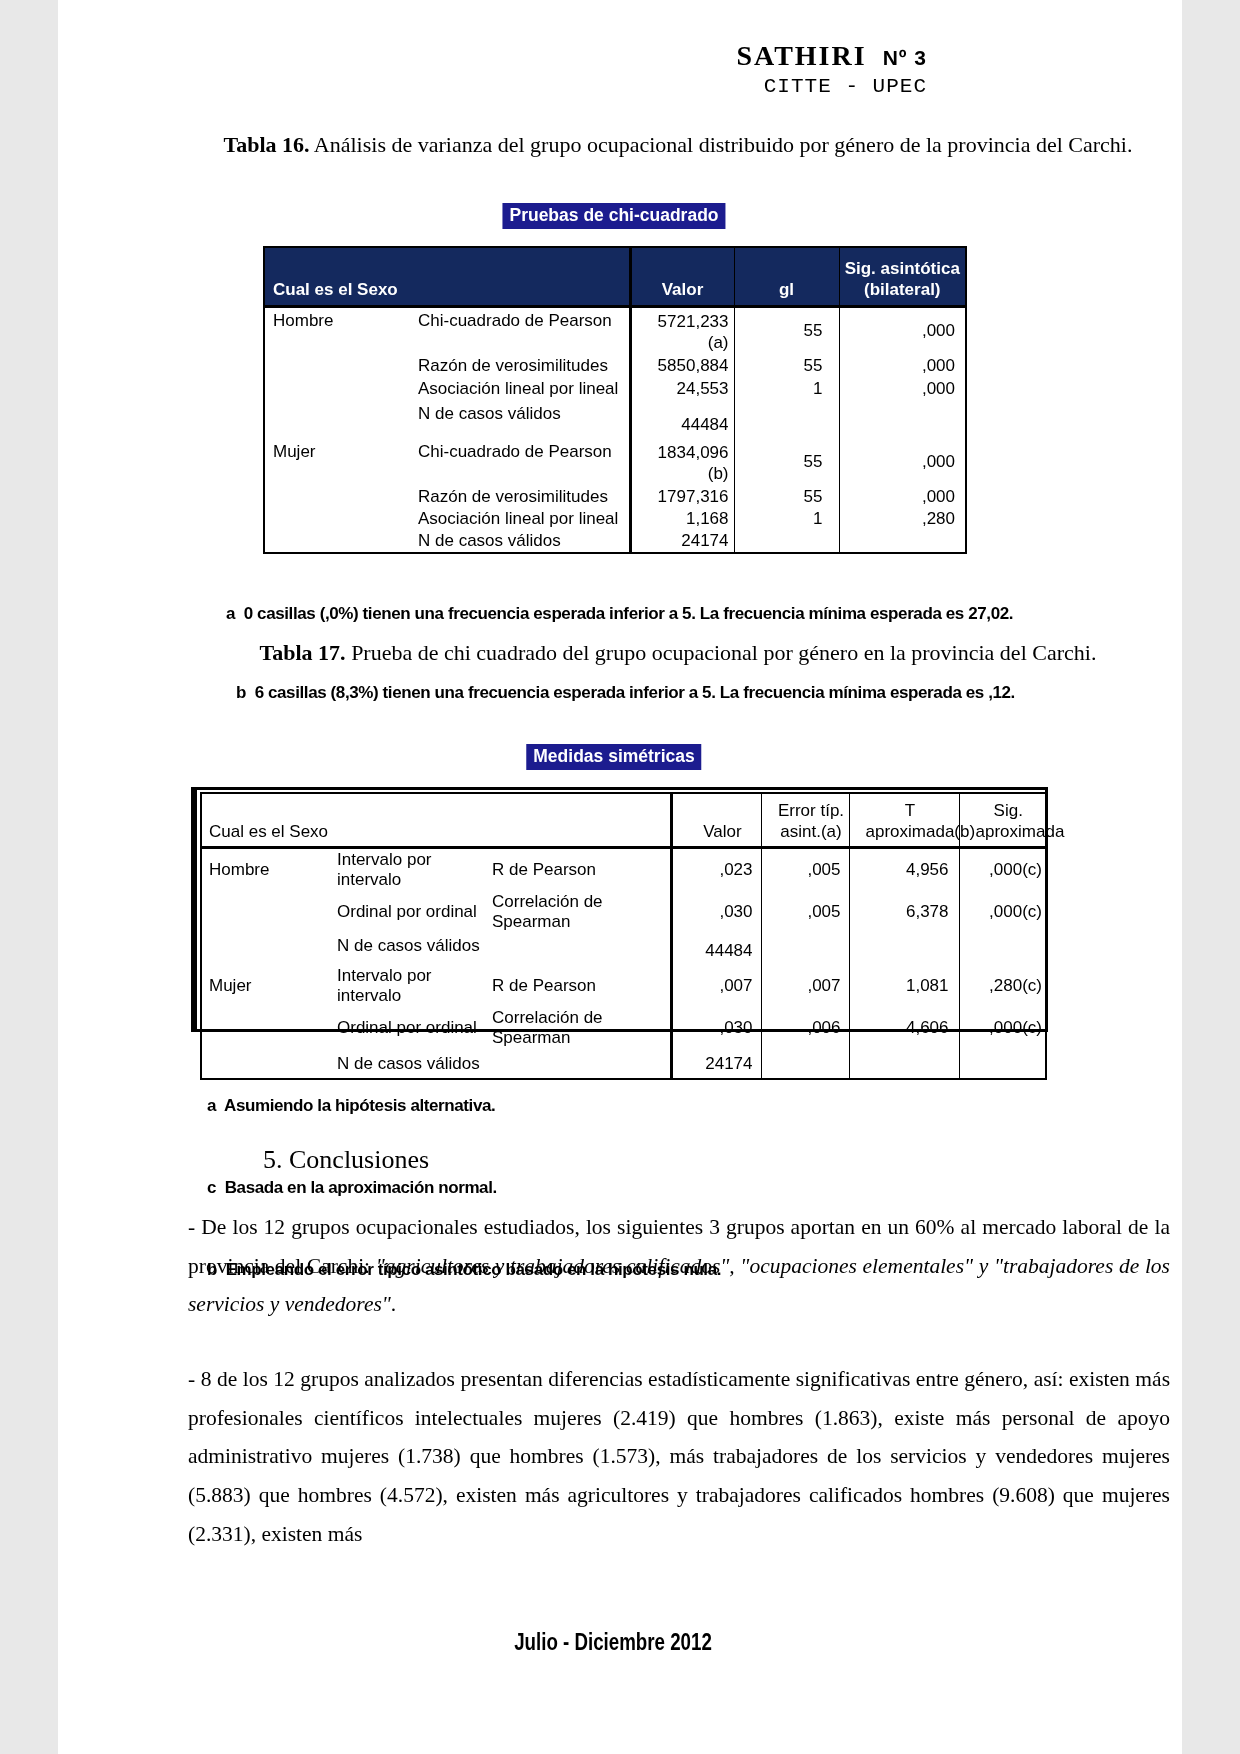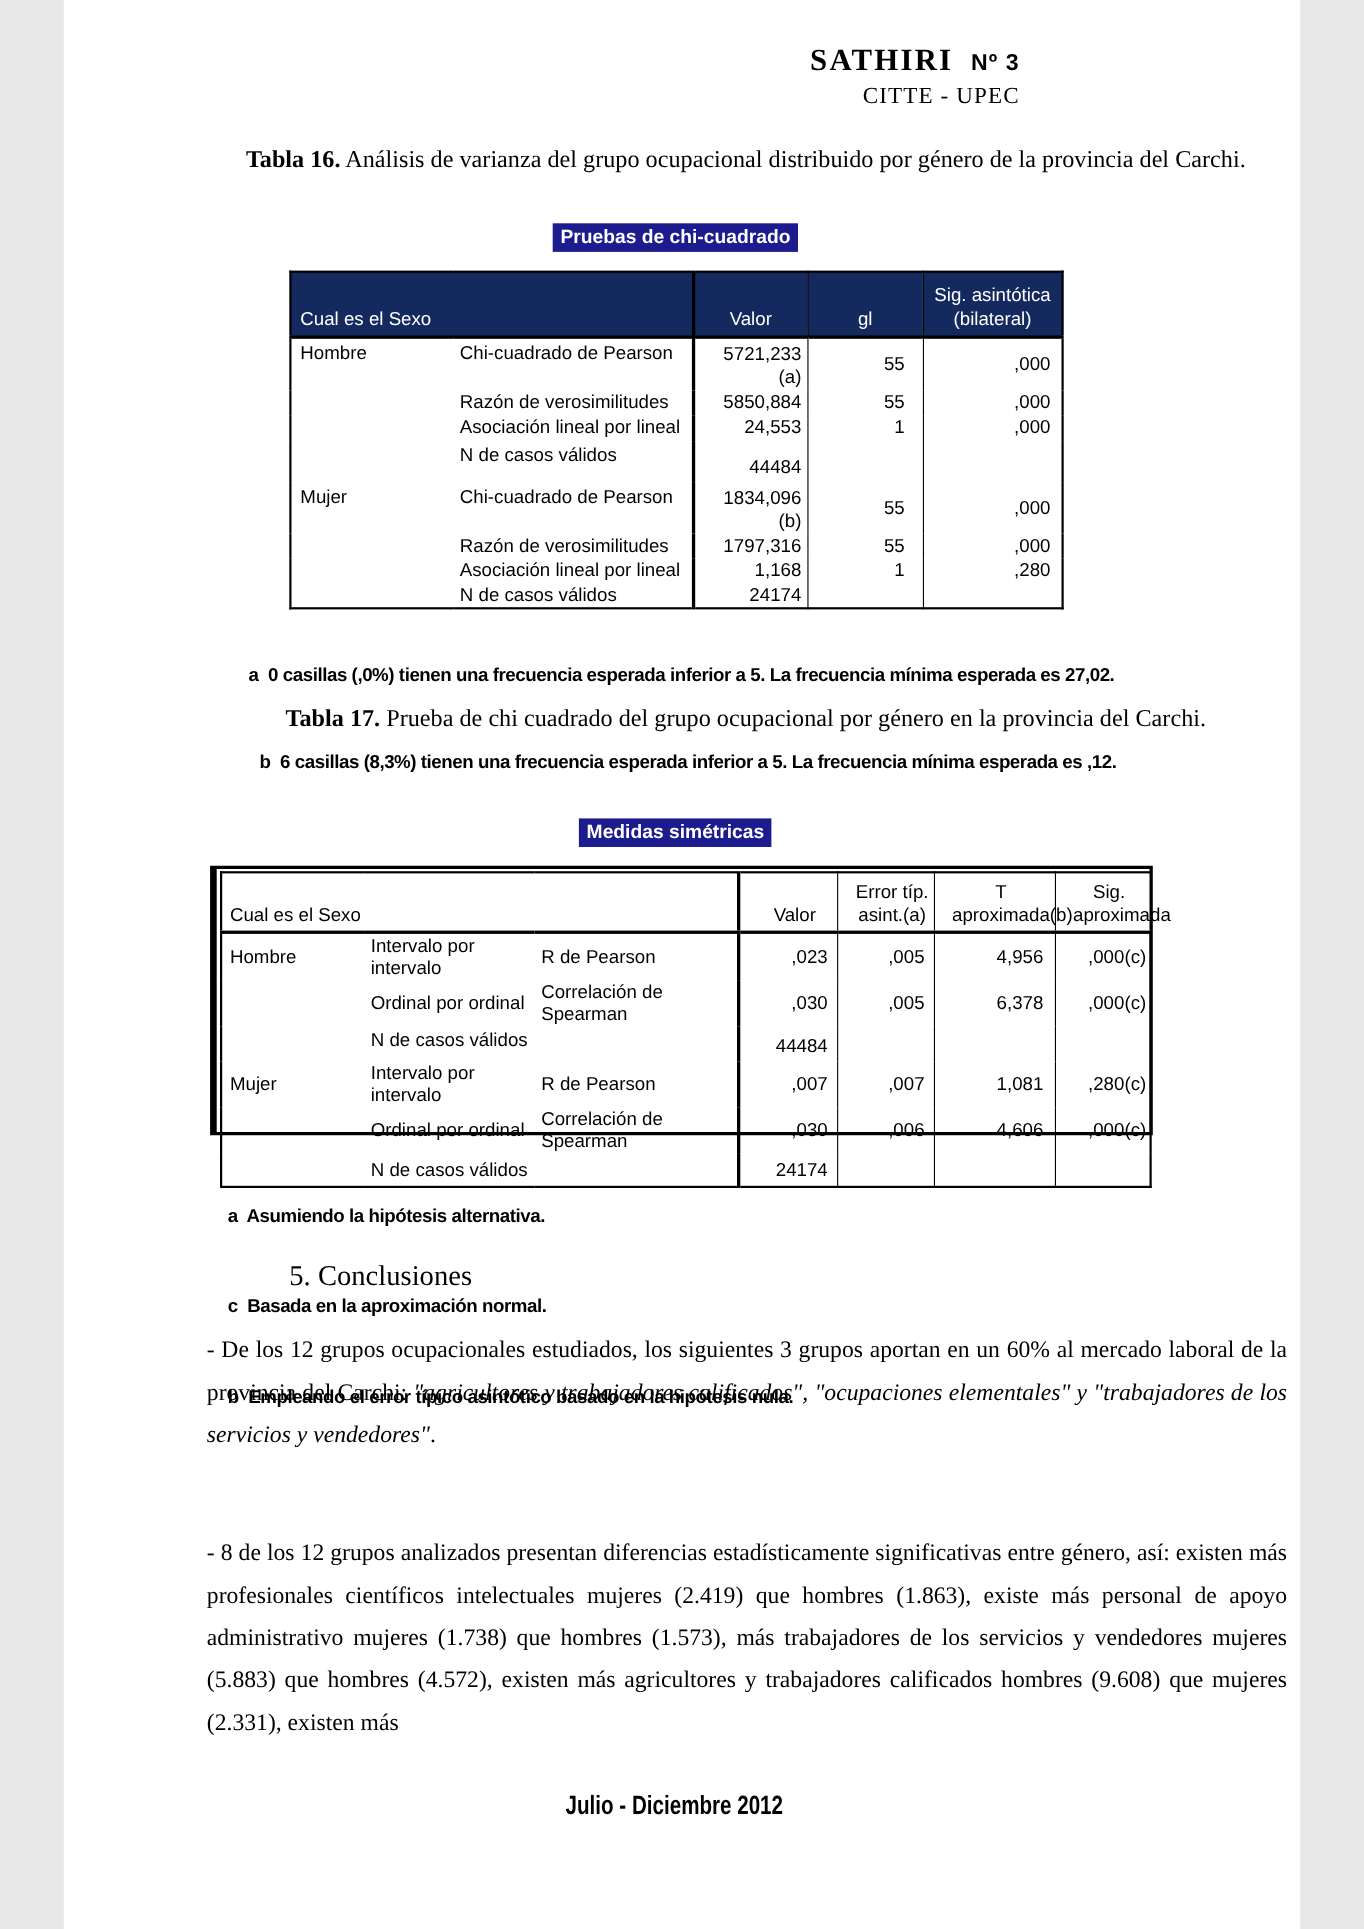--- a/index.html
+++ b/index.html
@@ -9,21 +9,21 @@
   html,body{margin:0;padding:0;background:#e8e8e8;}
   .page{
     position:relative;width:1124px;height:1754px;background:#ffffff;
     margin:0 auto;overflow:hidden;
     font-family:"Liberation Sans",sans-serif;color:#000;
   }
   
   .jheader{position:absolute;top:40px;right:255px;text-align:right;}
   .jname{font-family:"Liberation Serif",serif;font-weight:900;font-size:28px;letter-spacing:2px;}
   .jissue{font-family:"Liberation Sans",sans-serif;font-weight:bold;font-size:21px;margin-left:16px;letter-spacing:1px;}
-  .jorg{font-family:Liberation Serif, serif;font-size:21px;margin-top:3px;letter-spacing:1px;}
+  .jorg{font-family:Liberation Mono, monospace;font-size:21px;margin-top:3px;letter-spacing:1px;}
   
   .caption{
     position:absolute;left:145px;width:950px;text-align:center;
     font-family:"Liberation Serif",serif;font-size:22px;line-height:1.55;
   }
   .caption .cap-label{font-weight:bold;}
   .cap16{top:128px;}
   .cap17{top:636px;}
   
   .boxtitle{
@@ -33,21 +33,21 @@
   }
   .bt16{top:203px;}
   .bt17{top:744px;}
   
   table{border-collapse:collapse;table-layout:fixed;}
   .t16{
     position:absolute;left:205px;top:246px;width:702px;
     border:2px solid #000;font-size:17px;
   }
   .t16 thead th{
-    background:var(--navy-header);color:#fff;font-weight:normal;
+    background:var(--navy-header);color:#fff;font-weight:bold;
     vertical-align:bottom;height:52px;padding:0 4px 5px 4px;
     border-bottom:3px solid #000;
   }
   .t16 .h-sexo{text-align:left;padding-left:8px;border-right:3px solid #000;}
   .t16 .h-val{text-align:center;border-right:1px solid #000;}
   .t16 .h-gl{text-align:center;border-right:1px solid #000;}
   .t16 .h-sig{text-align:center;line-height:1.25;}
   .t16 td{padding:1px 6px;vertical-align:middle;}
   .t16 .c-group{padding-left:8px;}
   .t16 .c-test{border-right:3px solid #000;}
@@ -88,21 +88,21 @@
   .concl-heading{
     position:absolute;left:205px;top:1145px;
     font-family:"Liberation Serif",serif;font-weight:normal;font-size:26px;
   }
   .bodypar{
     position:absolute;left:130px;width:982px;
     font-family:"Liberation Serif",serif;font-size:21.5px;line-height:1.8;
     text-align:justify;
   }
   .p1{top:1208px;}
-  .p2{top:1392px;}
+  .p2{top:1360px;}
   .ital{font-style:italic;}
   
   .pagefooter{
     position:absolute;left:405px;top:1628px;width:300px;text-align:center;
     font-family:"Liberation Sans",sans-serif;font-weight:bold;font-size:24px;
     transform:scaleX(0.78);transform-origin:center;letter-spacing:0px;
   }
 </style>
 </head>
 <body>

